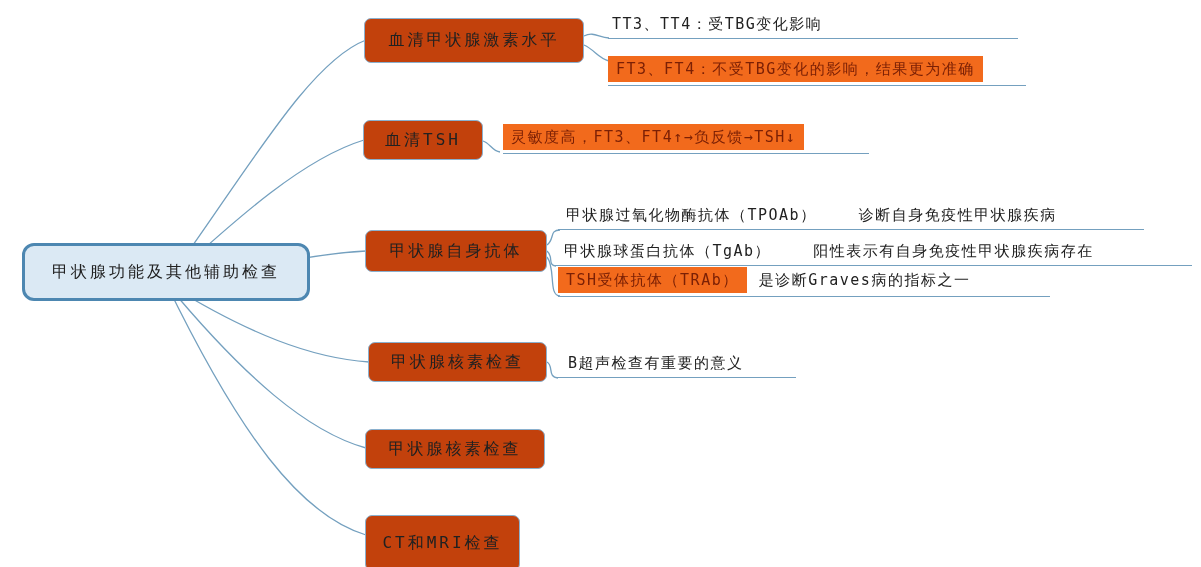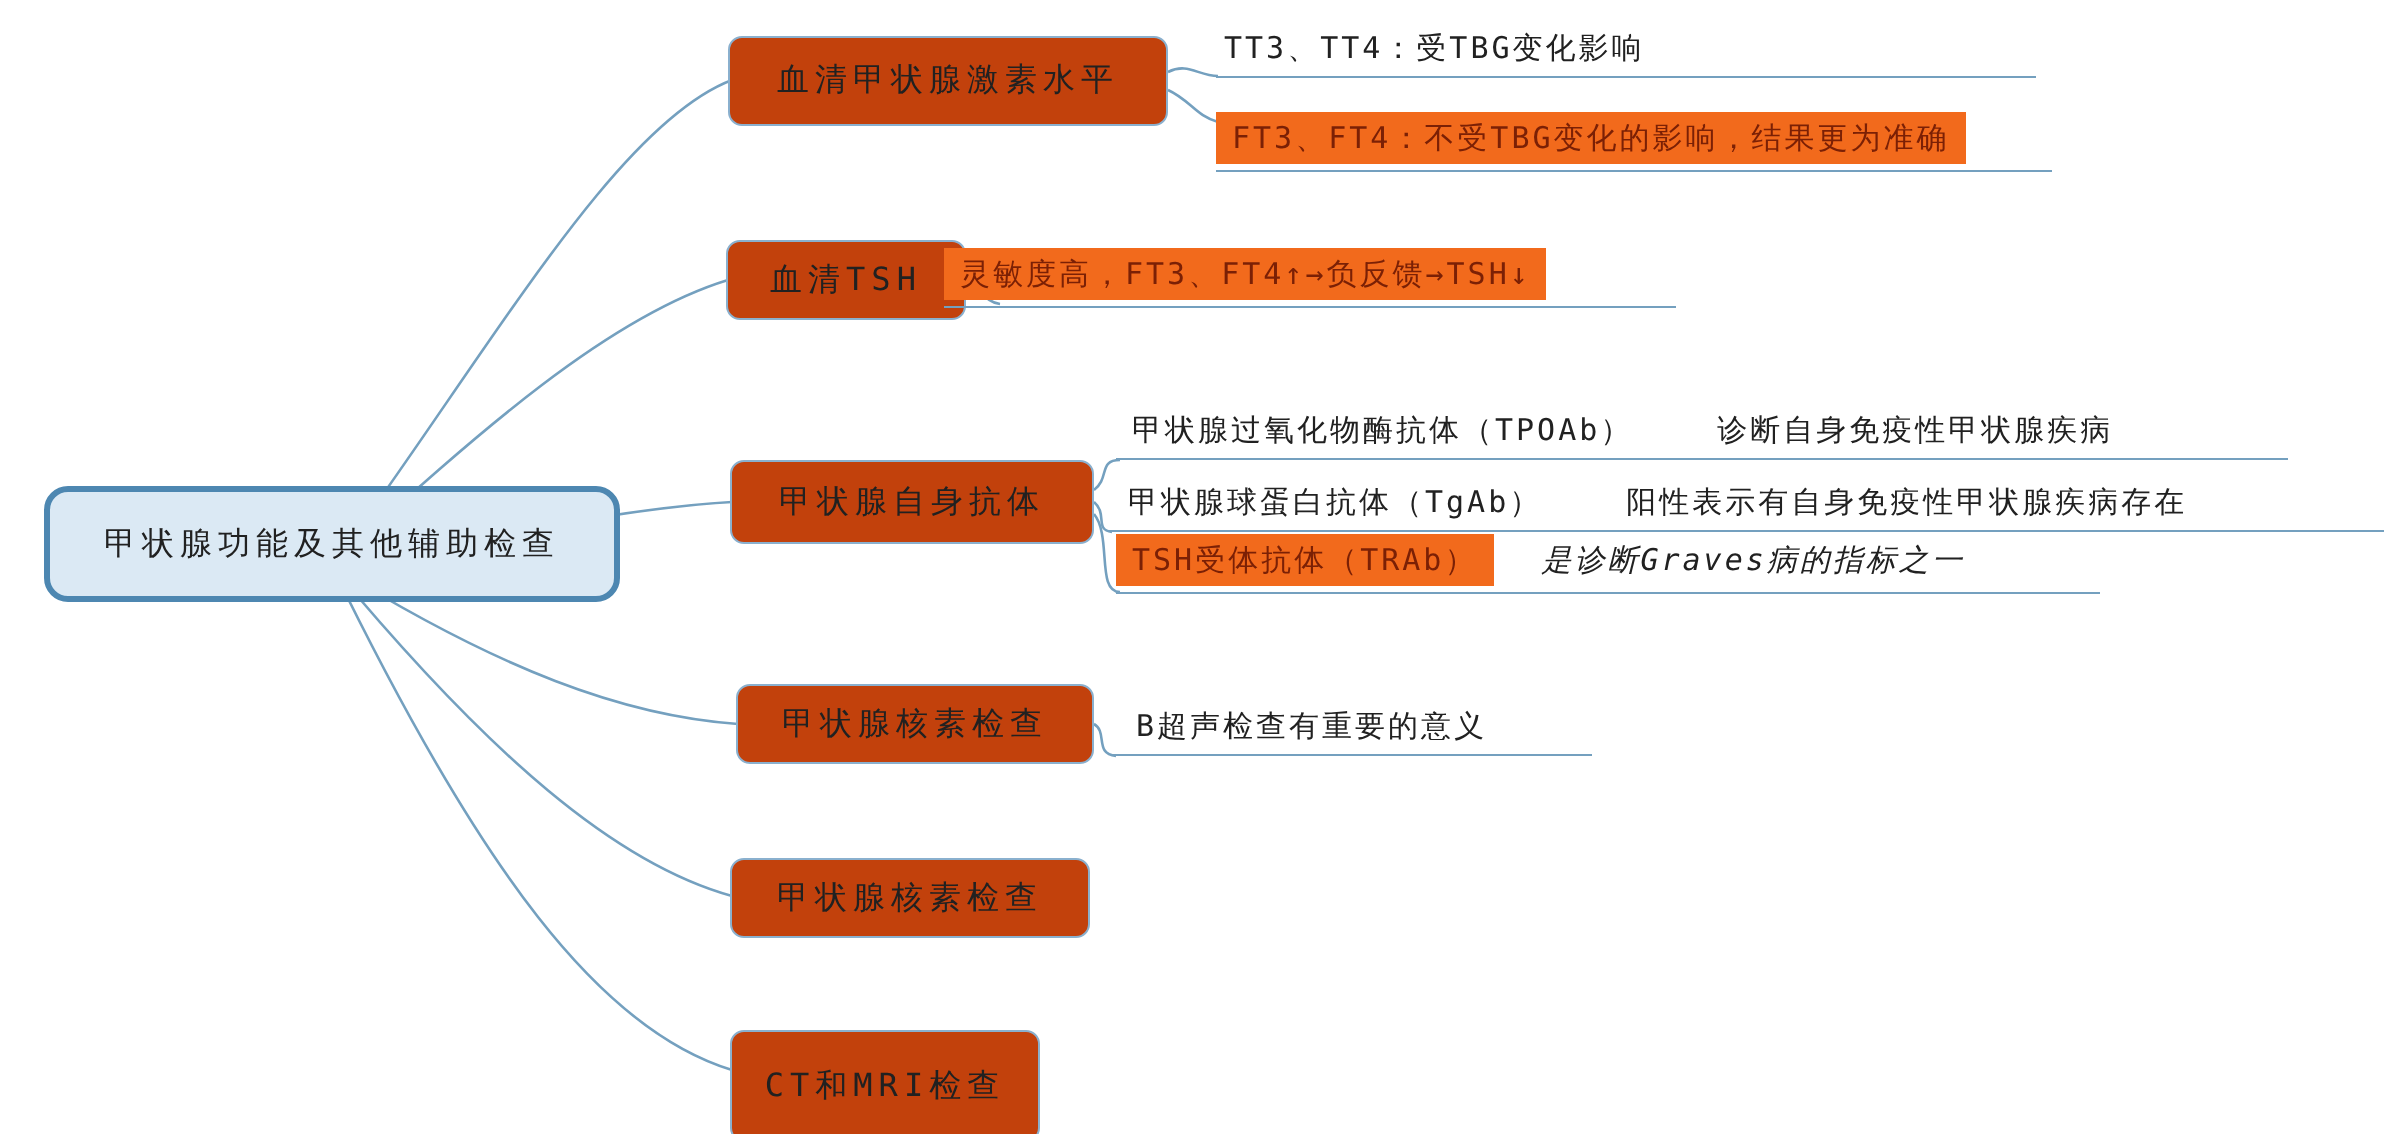--- a/index.html
+++ b/index.html
@@ -38,21 +38,21 @@
     box-sizing:border-box;
   }
   .hl{
     display:inline-block;
     background:#F26A1C;
     color:#7B2005;
     padding:2px 8px;
     line-height:22px;
   }
   .gap{margin-left:42px;}
-  .gap-sm{margin-left:24px;font-style:italic;}
+  .gap-sm{margin-left:12px;}
 </style>
 </head>
 <body>
 
 <div id="canvas">
 
   <svg id="wires" width="1201" height="567" viewBox="0 0 1201 567">
     <g stroke="#74A0BF" stroke-width="1.3" fill="none">
 
       <path d="M166,283 C245,175 308,62 366,40"></path>
@@ -104,21 +104,21 @@
   </div>
 
   <div class="row" style="left:608px;top:13px;min-width:410px;">
     <span>TT3、TT4：受TBG变化影响</span>
   </div>
 
   <div class="row" style="left:608px;top:44px;min-width:418px;padding-left:0;padding-right:0;margin-top:12px;">
     <span class="hl">FT3、FT4：不受TBG变化的影响，结果更为准确</span>
   </div>
 
-  <div class="row" style="left:472px;top:124px;min-width:366px;padding-left:0;padding-right:0;text-align:center;">
+  <div class="row" style="left:503px;top:124px;min-width:366px;padding-left:0;padding-right:0;text-align:center;">
     <span class="hl">灵敏度高，FT3、FT4↑→负反馈→TSH↓</span>
   </div>
 
   <div class="row" style="left:558px;top:204px;min-width:586px;padding-left:8px;">
     <span>甲状腺过氧化物酶抗体（TPOAb）</span>
     <span class="gap">诊断自身免疫性甲状腺疾病</span>
   </div>
 
   <div class="row" style="left:554px;top:240px;min-width:638px;padding-left:10px;">
     <span>甲状腺球蛋白抗体（TgAb）</span>

